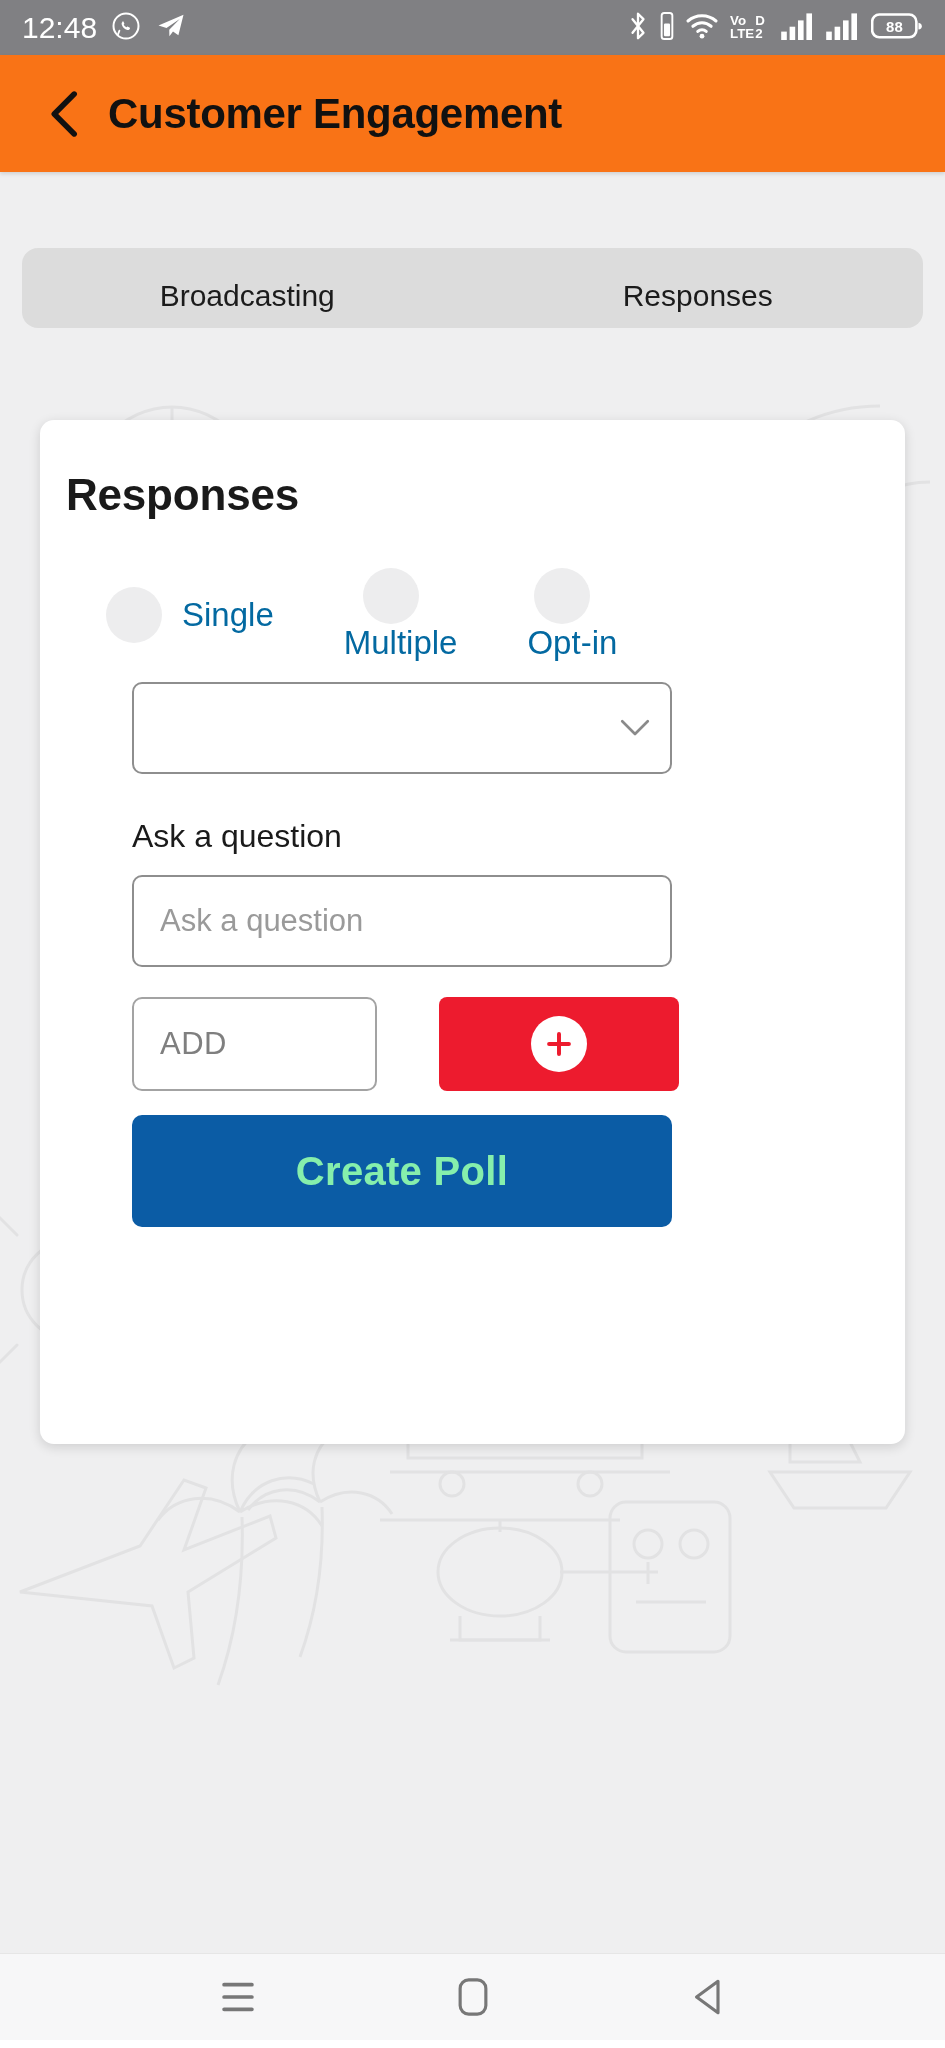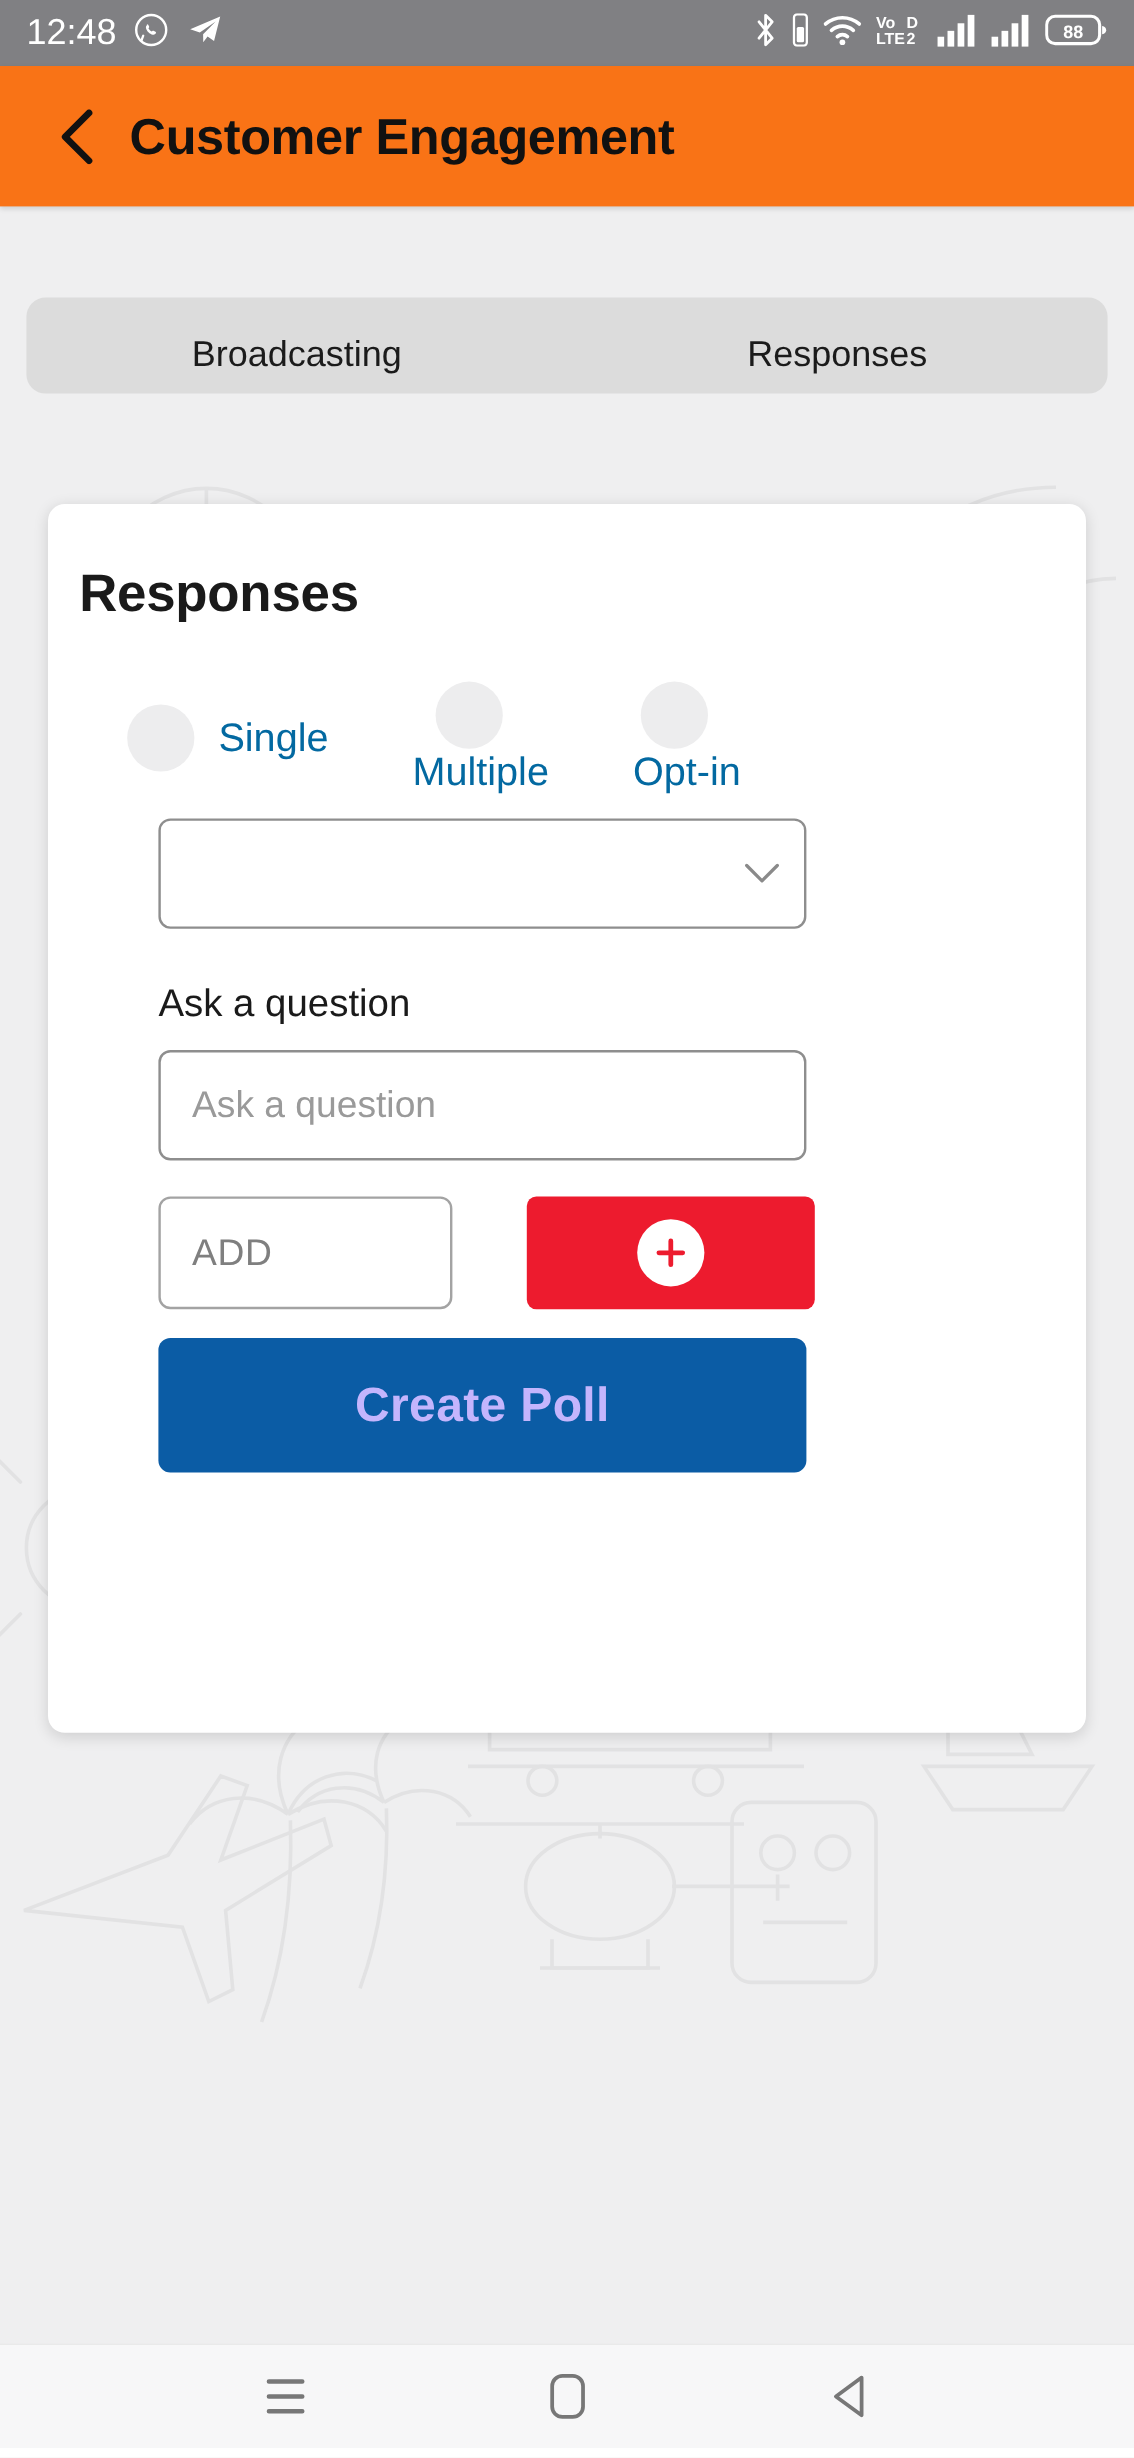--- a/index.html
+++ b/index.html
@@ -258,21 +258,21 @@
     margin: 24px 0 0 92px;
     width: 540px;
     height: 112px;
     background: #0b5ca5;
     border-radius: 10px;
     display: flex;
     align-items: center;
     justify-content: center;
     font-size: 40px;
     font-weight: bold;
-    color: #c4b5fd;
+    color: #86efac;
     letter-spacing: 0.3px;
     font-family: "Liberation Sans", sans-serif;
   }
 
   
   .nav-bar {
     position: absolute;
     bottom: 0; left: 0;
     width: 945px;
     height: 87px;

